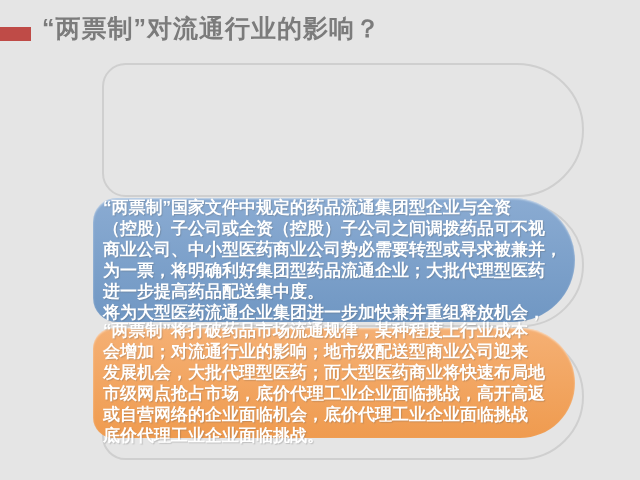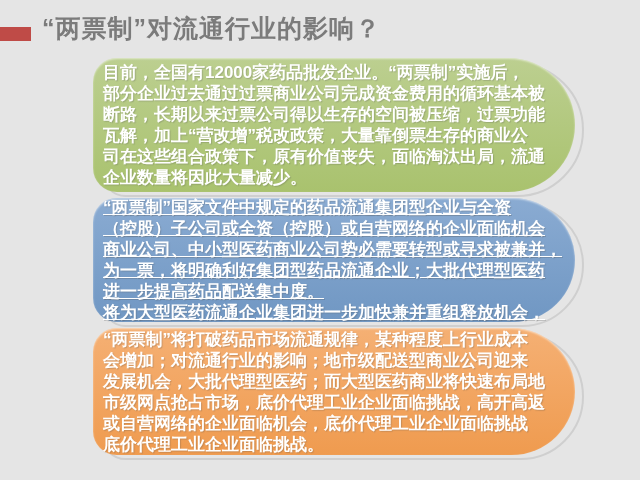--- a/index.html
+++ b/index.html
@@ -44,50 +44,41 @@
   .block p { margin:0; white-space:nowrap; }
   .block-1 {
     top:58px; height:134px;
     border-radius:24px 67px 67px 24px;
     background:linear-gradient(180deg,#bccf90 0%,#a9c26e 100%);
   }
   .block-2 {
     top:198px; height:124px;
     border-radius:24px 62px 62px 24px;
     background:linear-gradient(180deg,#8aabd2 0%,#7097c3 100%);
-    text-decoration:underline;
   }
   .block-3 {
-    top:328px; height:127px;
+    top:328px; height:110px;
     border-radius:24px 64px 64px 24px;
     background:linear-gradient(180deg,#f5b074 0%,#ef9b4f 100%);
   }
 </style>
 </head>
 <body>
 
 <div class="slide">
 
   <div class="title-marker"></div>
   <h1 class="page-title">“两票制”对流通行业的影响？</h1>
 
   <div class="shadow-ring ring-1"></div>
-  <div class="block block-1">
-    <p>目前，全国有12000家药品批发企业。“两票制”实施后，</p>
-    <p>部分企业过去通过过票商业公司完成资金费用的循环基本被</p>
-    <p>断路，长期以来过票公司得以生存的空间被压缩，过票功能</p>
-    <p>瓦解，加上“营改增”税改政策，大量靠倒票生存的商业公</p>
-    <p>司在这些组合政策下，原有价值丧失，面临淘汰出局，流通</p>
-    <p>企业数量将因此大量减少。</p>
-  </div>
 
   <div class="shadow-ring ring-2"></div>
   <div class="block block-2">
     <p>“两票制”国家文件中规定的药品流通集团型企业与全资</p>
-    <p>（控股）子公司或全资（控股）或自营网络的企业面临机会</p>
+    <p>（控股）子公司或全资（控股）子公司之间调拨药品可不视</p>
     <p>商业公司、中小型医药商业公司势必需要转型或寻求被兼并，</p>
     <p>为一票，将明确利好集团型药品流通企业；大批代理型医药</p>
     <p>进一步提高药品配送集中度。</p>
     <p>将为大型医药流通企业集团进一步加快兼并重组释放机会，</p>
   </div>
 
   <div class="shadow-ring ring-3"></div>
   <div class="block block-3">
     <p>“两票制”将打破药品市场流通规律，某种程度上行业成本</p>
     <p>会增加；对流通行业的影响；地市级配送型商业公司迎来</p>

